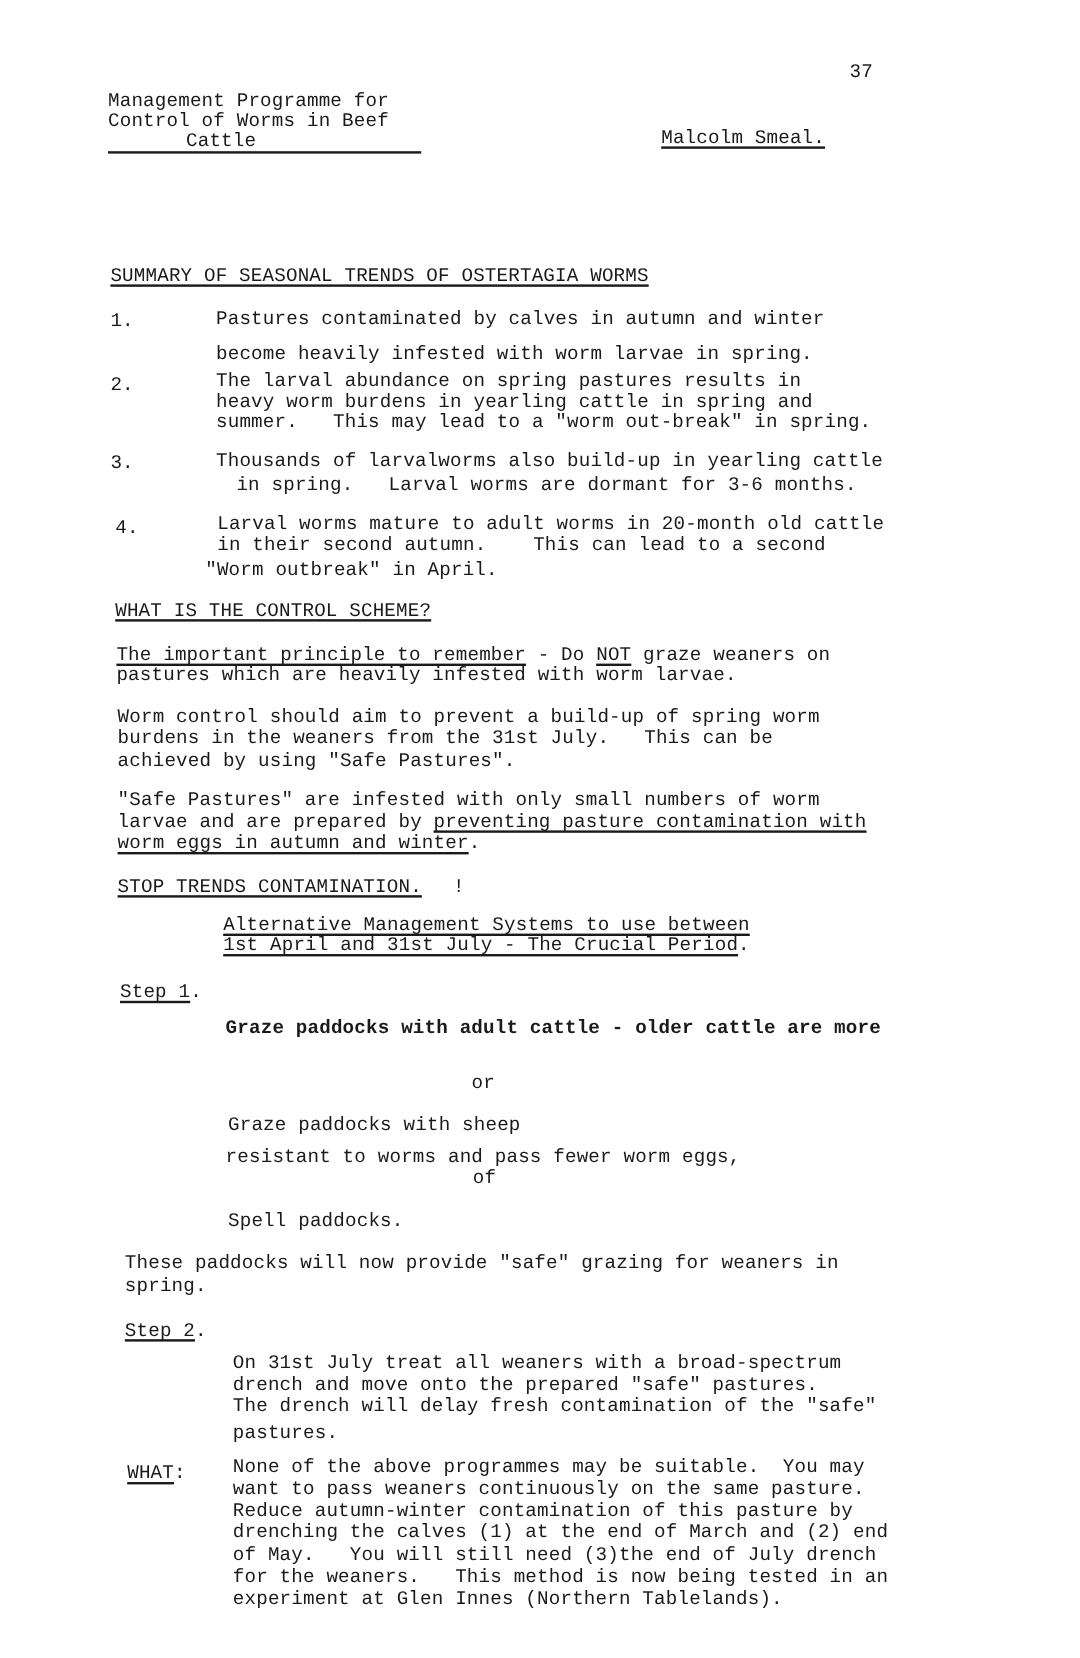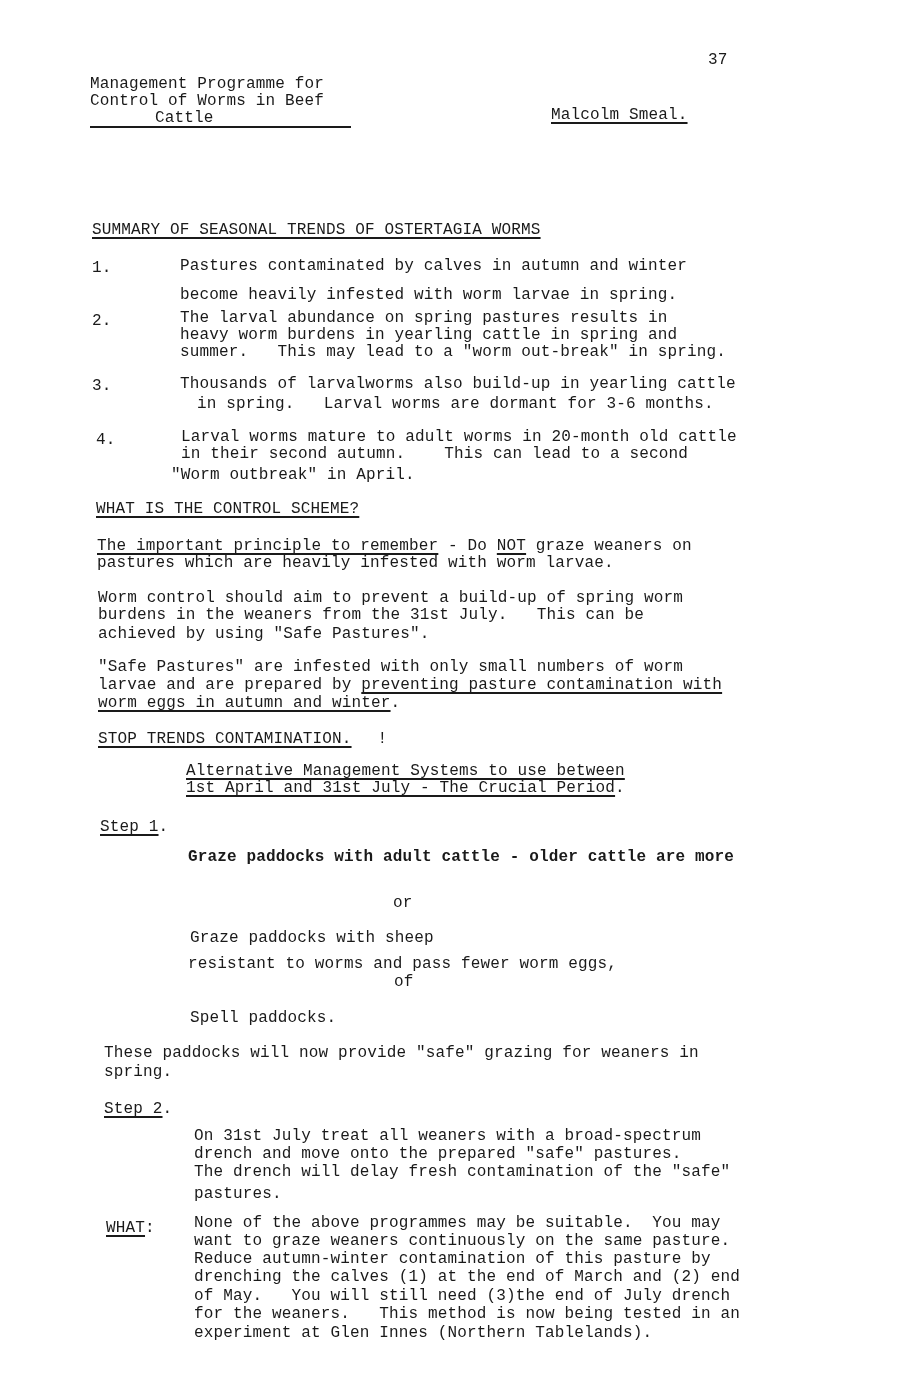--- a/index.html
+++ b/index.html
@@ -92,18 +92,18 @@
 <div class="t" style="left:104px; top:1101px;"><span class="u">Step 2</span><span>.</span></div>
 
 <div class="t" style="left:194px; top:1128px;">On 31st July treat all weaners with a broad-spectrum</div>
 <div class="t" style="left:194px; top:1146px;text-align:center;">drench and move onto the prepared "safe" pastures.</div>
 <div class="t" style="left:194px; top:1164px;">The drench will delay fresh contamination of the "safe"</div>
 <div class="t" style="left:194px; top:1186px;">pastures.</div>
 
 <div class="t" style="left:106px; top:1220px;"><span class="u">WHAT</span><span>:</span></div>
 
 <div class="t" style="left:194px; top:1215px;">None of the above programmes may be suitable.  You may</div>
-<div class="t" style="left:194px; top:1233px;">want to graze weaners continuously on the same pasture.</div>
+<div class="t" style="left:194px; top:1233px;">want to pass weaners continuously on the same pasture.</div>
 <div class="t" style="left:194px; top:1251px;">Reduce autumn-winter contamination of this pasture by</div>
 <div class="t" style="left:194px; top:1269px;">drenching the calves (1) at the end of March and (2) end</div>
 <div class="t" style="left:194px; top:1288px;">of May.   You will still need (3)the end of July drench</div>
 <div class="t" style="left:194px; top:1306px;">for the weaners.   This method is now being tested in an</div>
 <div class="t" style="left:194px; top:1325px;">experiment at Glen Innes (Northern Tablelands).</div>
 
 </body></html>

